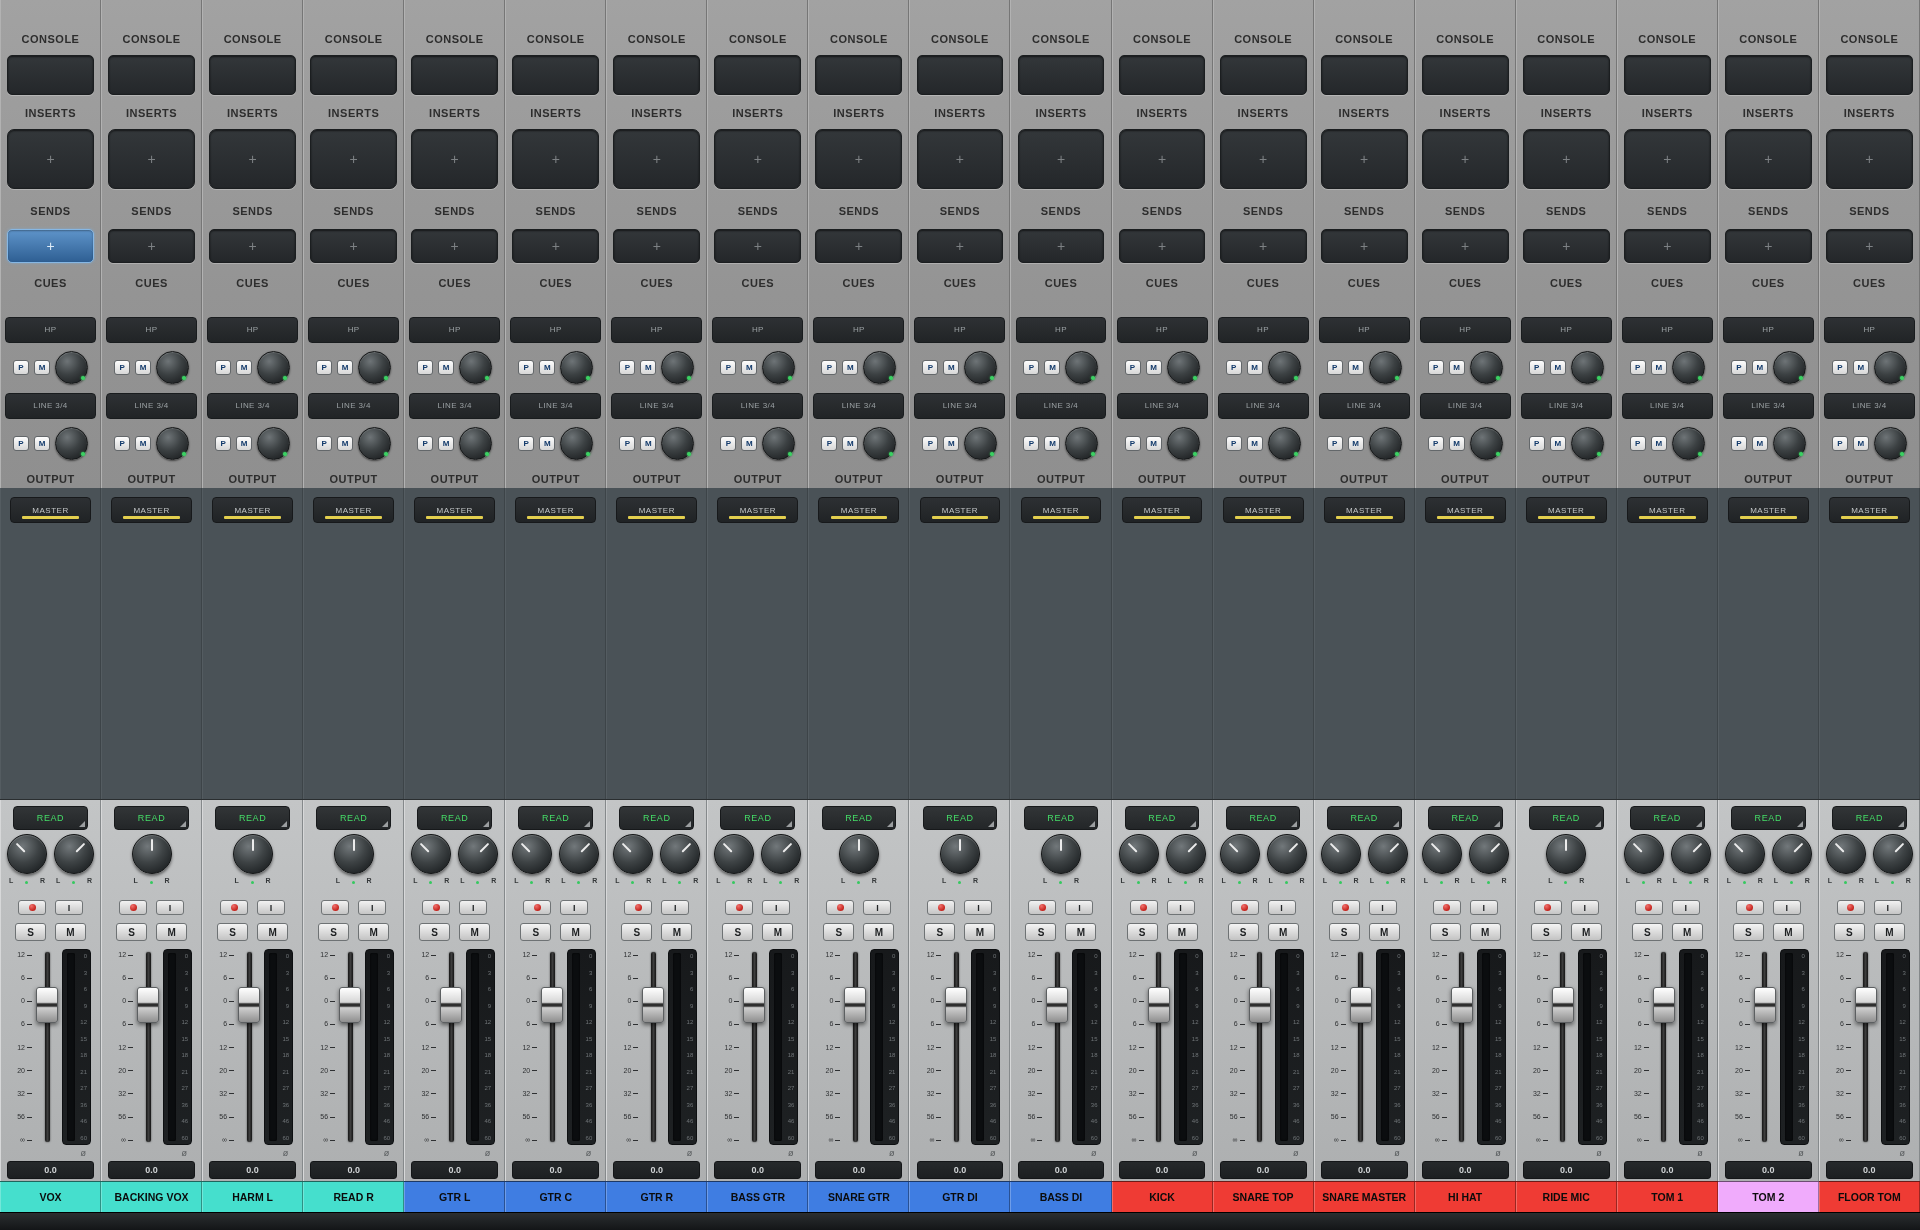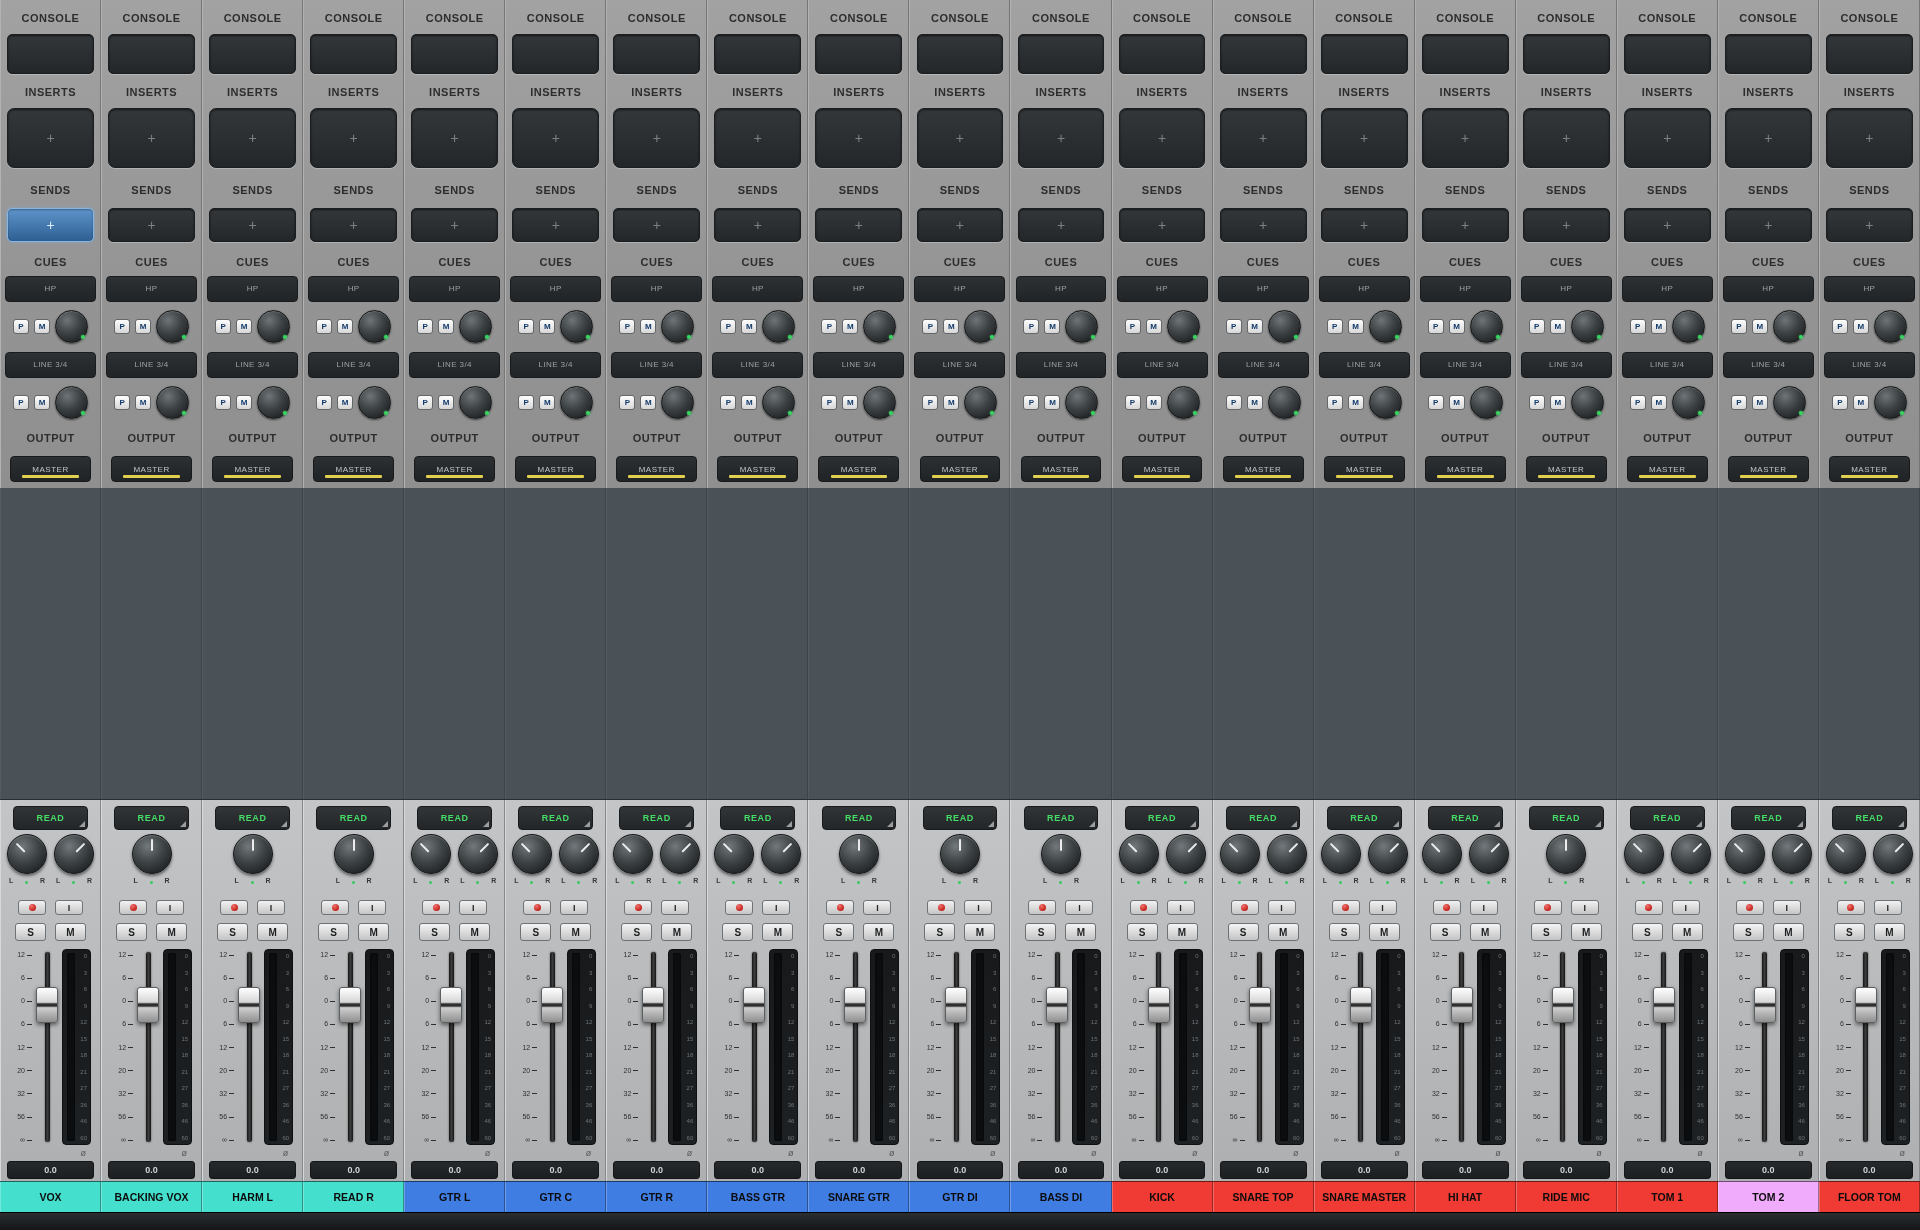--- a/index.html
+++ b/index.html
@@ -7,21 +7,21 @@
     width:1920px;height:1230px;overflow:hidden;
     background:#0f1113;
     font-family:"Liberation Sans", sans-serif;
     user-select:none;
   }
   #mixer{display:flex;width:1920px;height:1212px;}
   .channel{flex:1 1 0;min-width:0;display:flex;flex-direction:column;}
 
   
   .top{
-    height:488px;box-sizing:border-box;padding-top:8px;
+    height:488px;box-sizing:border-box;padding-top:29px;
     background:linear-gradient(180deg,#a2a2a2,#949494 60%,#8f8f8f);
     box-shadow:inset -1px 0 0 #767676, inset 1px 0 0 #b2b2b2;
   }
   .lbl{
     height:20px;line-height:20px;text-align:center;
     font-size:11px;font-weight:bold;color:#2d2d2d;letter-spacing:.5px;
     white-space:nowrap;overflow:hidden;
   }
   .slot{
     width:86%;margin:6px auto 8px;box-sizing:border-box;
@@ -33,21 +33,21 @@
   .console-slot{height:40px;}
   .insert-slot{height:60px;margin:6px auto 12px;border-radius:7px;}
   .sends-slot{height:34px;margin:8px auto 10px;}
   .sends-slot.active{
     background:linear-gradient(180deg,#5e94ca,#2e5f93);
     border:1px solid #86b7e4;
     box-shadow:inset 0 1px 2px rgba(0,0,0,.35), 0 0 3px rgba(120,180,235,.6);
   }
   .sends-slot.active .plus{color:#dcebf8;}
   .plus{font-size:14px;color:#7d8184;line-height:1;}
-  .lbl.cues{margin-bottom:4px;}
+  .lbl.cues{margin-bottom:24px;}
   .cue-bar{
     width:90%;height:26px;margin:0 auto 2px;box-sizing:border-box;
     background:linear-gradient(180deg,#2e3134,#212426);
     border:1px solid #191c1e;border-radius:4px;
     color:#9aa0a3;font-size:8px;line-height:24px;text-align:center;letter-spacing:.4px;
   }
   .pm-row{
     height:44px;margin-bottom:4px;
     display:flex;align-items:center;justify-content:center;gap:5px;
   }
@@ -91,21 +91,21 @@
   .fader-sec{
     height:382px;box-sizing:border-box;
     background:linear-gradient(180deg,#c3c5c6,#adafb0);
     box-shadow:inset -1px 0 0 #85898b, inset 1px 0 0 #d7d8d9;
     border-top:1px solid #2a2e30;
   }
   .read{
     display:block;width:74%;height:24px;margin:6px auto 0;position:relative;padding:0;
     background:linear-gradient(180deg,#323537,#232628);
     border:1px solid #17191b;border-radius:4px;
-    color:var(--readgreen,#45dd67);font-size:9px;font-weight:bold;letter-spacing:.6px;
+    color:var(--readgreen,#45dd67);font-size:9px;font-weight:normal;letter-spacing:.6px;
     cursor:pointer;font-family:"Liberation Sans",sans-serif;
   }
   .read::after{
     content:'';position:absolute;right:2px;bottom:2px;
     border-left:6px solid transparent;border-bottom:6px solid #9b9ea0;
   }
   .knobs{
     height:64px;margin-top:4px;
     display:flex;align-items:flex-start;justify-content:center;gap:7px;
   }

